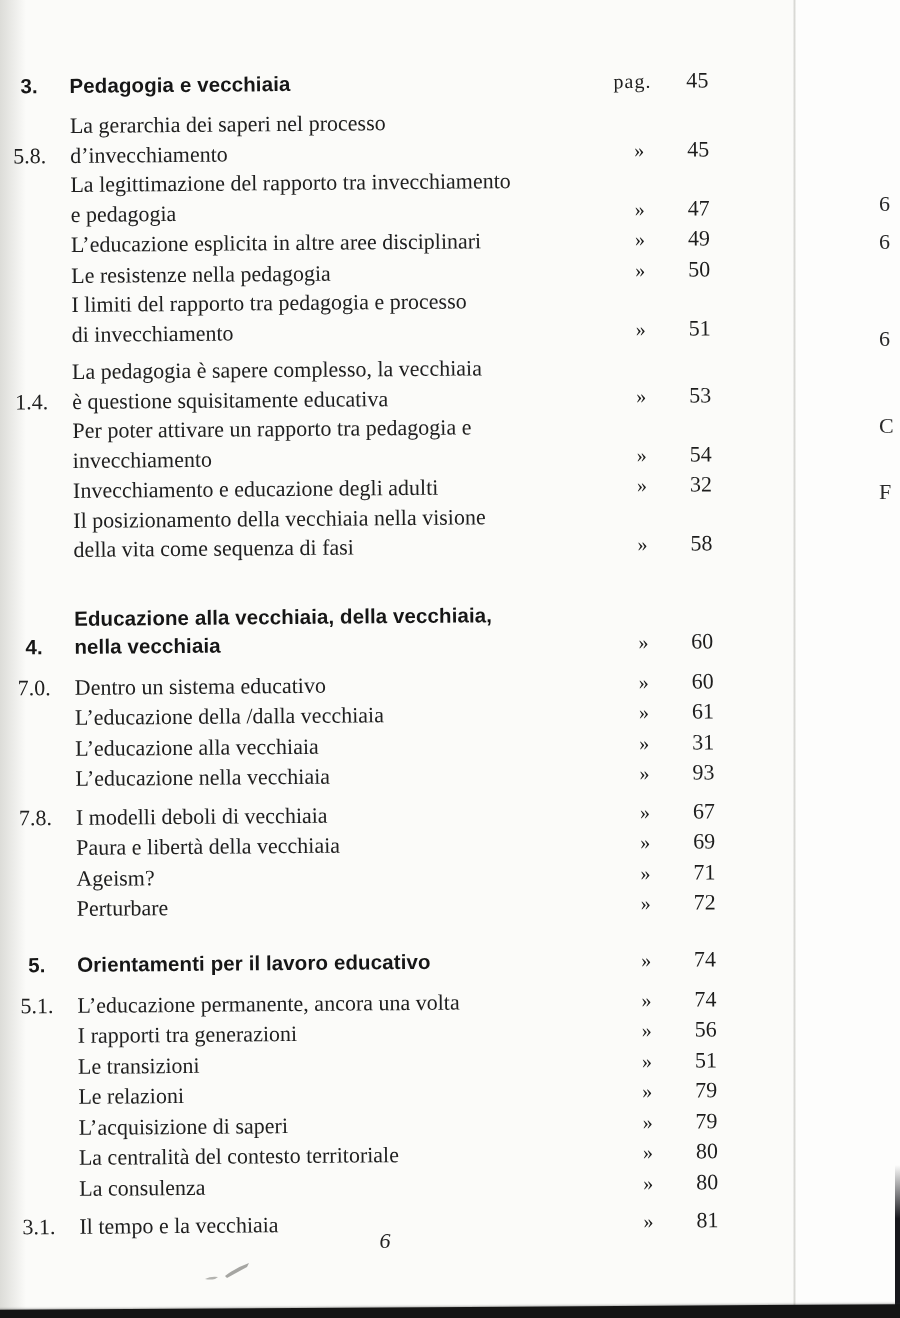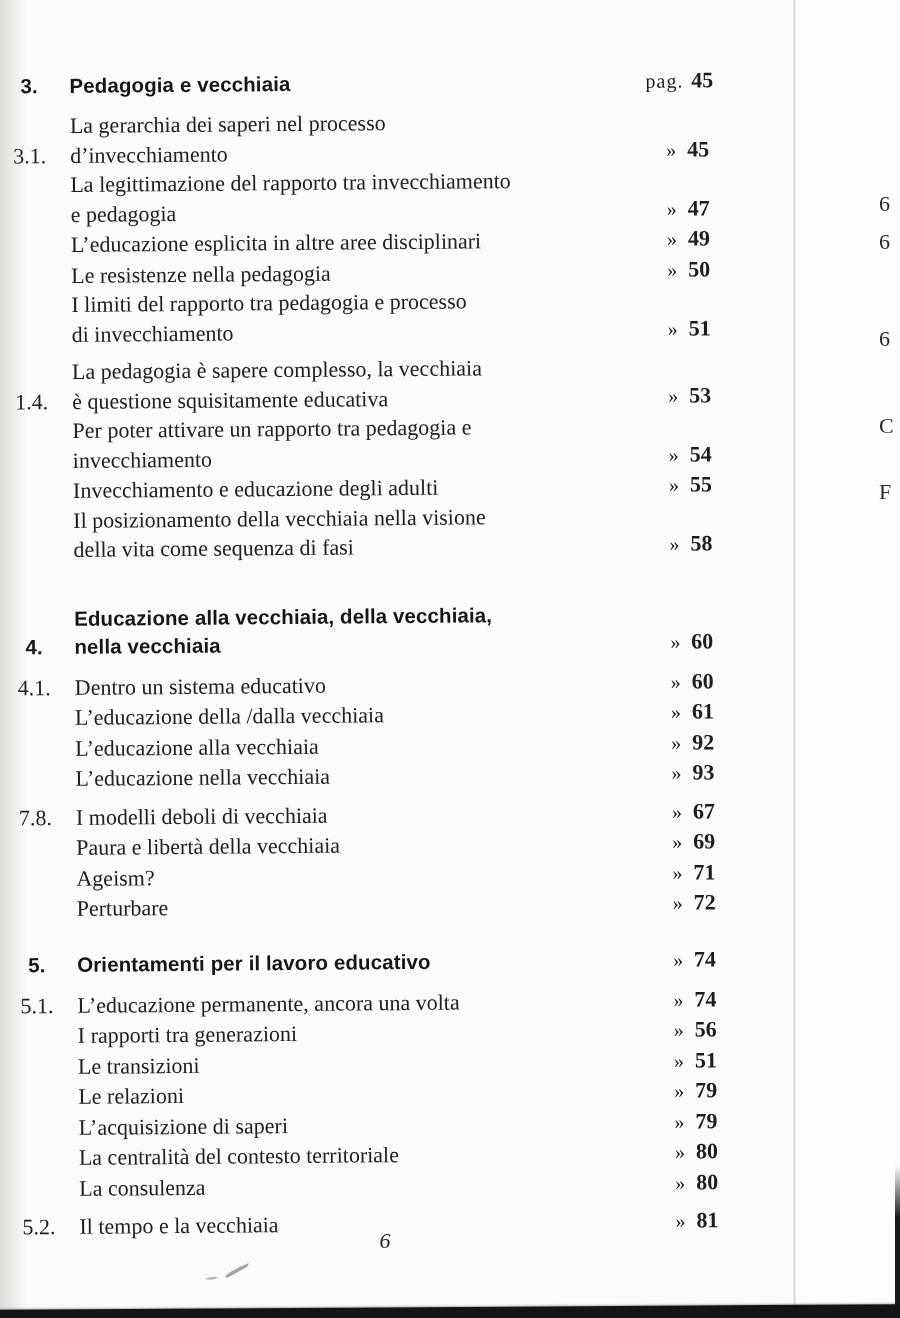--- a/index.html
+++ b/index.html
@@ -68,22 +68,22 @@
   .row .lines { width: 540px; flex: 0 0 540px; }
   .row .ref {
     flex: 1 1 auto;
     display: flex; justify-content: space-between; align-items: baseline;
     box-sizing: border-box;
     padding: 0 48px 0 24px;
     font-family: "Liberation Serif", serif;
     font-weight: normal; font-size: 22px; color: #1d1d1d;
   }
   .row .ref.ref-pag { padding-left: 4px; }
-  .row .sym { font-size: 20px; letter-spacing: 1px; margin-left: 32px; }
-  .row .pagenum { min-width: 30px; text-align: right; font-weight: bold; }
+  .row .sym { font-size: 20px; letter-spacing: 1px; }
+  .row .pagenum { min-width: 30px; text-align: right; }
   
   .row.chapter {
     font-family: "Liberation Sans", sans-serif;
     font-weight: 700; font-size: 20.5px; line-height: 28px;
     color: #161616; letter-spacing: 0.1px;
   }
   .row.chapter .num { font-family: "Liberation Sans", sans-serif; padding-left: 8px; box-sizing: border-box; }
   .row.sub { font-family: "Liberation Serif", serif; }
   
   .g-none { margin-top: 0; }
@@ -113,21 +113,21 @@
     <div class="num">3.</div>
     <div class="lines">
           <div>Pedagogia e vecchiaia</div>
         </div>
     <div class="ref ref-pag">
       <span class="sym">pag.</span>
       <span class="pagenum">45</span>
     </div>
   </div>
       <div class="row sub g-section">
-    <div class="num">3.1.</div>
+    <div class="num">5.8.</div>
     <div class="lines">
           <div>La gerarchia dei saperi nel processo</div>
           <div>d’invecchiamento</div>
         </div>
     <div class="ref">
       <span class="sym">»</span>
       <span class="pagenum">45</span>
     </div>
   </div>
       <div class="row sub g-none">
@@ -194,21 +194,21 @@
       <span class="pagenum">54</span>
     </div>
   </div>
       <div class="row sub g-none">
     <div class="num"></div>
     <div class="lines">
           <div>Invecchiamento e educazione degli adulti</div>
         </div>
     <div class="ref">
       <span class="sym">»</span>
-      <span class="pagenum">55</span>
+      <span class="pagenum">32</span>
     </div>
   </div>
       <div class="row sub g-none">
     <div class="num"></div>
     <div class="lines">
           <div>Il posizionamento della vecchiaia nella visione</div>
           <div>della vita come sequenza di fasi</div>
         </div>
     <div class="ref">
       <span class="sym">»</span>
@@ -220,21 +220,21 @@
     <div class="lines">
           <div>Educazione alla vecchiaia, della vecchiaia,</div>
           <div>nella vecchiaia</div>
         </div>
     <div class="ref">
       <span class="sym">»</span>
       <span class="pagenum">60</span>
     </div>
   </div>
       <div class="row sub g-section">
-    <div class="num">4.1.</div>
+    <div class="num">7.0.</div>
     <div class="lines">
           <div>Dentro un sistema educativo</div>
         </div>
     <div class="ref">
       <span class="sym">»</span>
       <span class="pagenum">60</span>
     </div>
   </div>
       <div class="row sub g-none">
     <div class="num"></div>
@@ -246,21 +246,21 @@
       <span class="pagenum">61</span>
     </div>
   </div>
       <div class="row sub g-none">
     <div class="num"></div>
     <div class="lines">
           <div>L’educazione alla vecchiaia</div>
         </div>
     <div class="ref">
       <span class="sym">»</span>
-      <span class="pagenum">92</span>
+      <span class="pagenum">31</span>
     </div>
   </div>
       <div class="row sub g-none">
     <div class="num"></div>
     <div class="lines">
           <div>L’educazione nella vecchiaia</div>
         </div>
     <div class="ref">
       <span class="sym">»</span>
       <span class="pagenum">93</span>
@@ -380,21 +380,21 @@
     <div class="num"></div>
     <div class="lines">
           <div>La consulenza</div>
         </div>
     <div class="ref">
       <span class="sym">»</span>
       <span class="pagenum">80</span>
     </div>
   </div>
       <div class="row sub g-subsection">
-    <div class="num">5.2.</div>
+    <div class="num">3.1.</div>
     <div class="lines">
           <div>Il tempo e la vecchiaia</div>
         </div>
     <div class="ref">
       <span class="sym">»</span>
       <span class="pagenum">81</span>
     </div>
   </div>
     </div>
 

